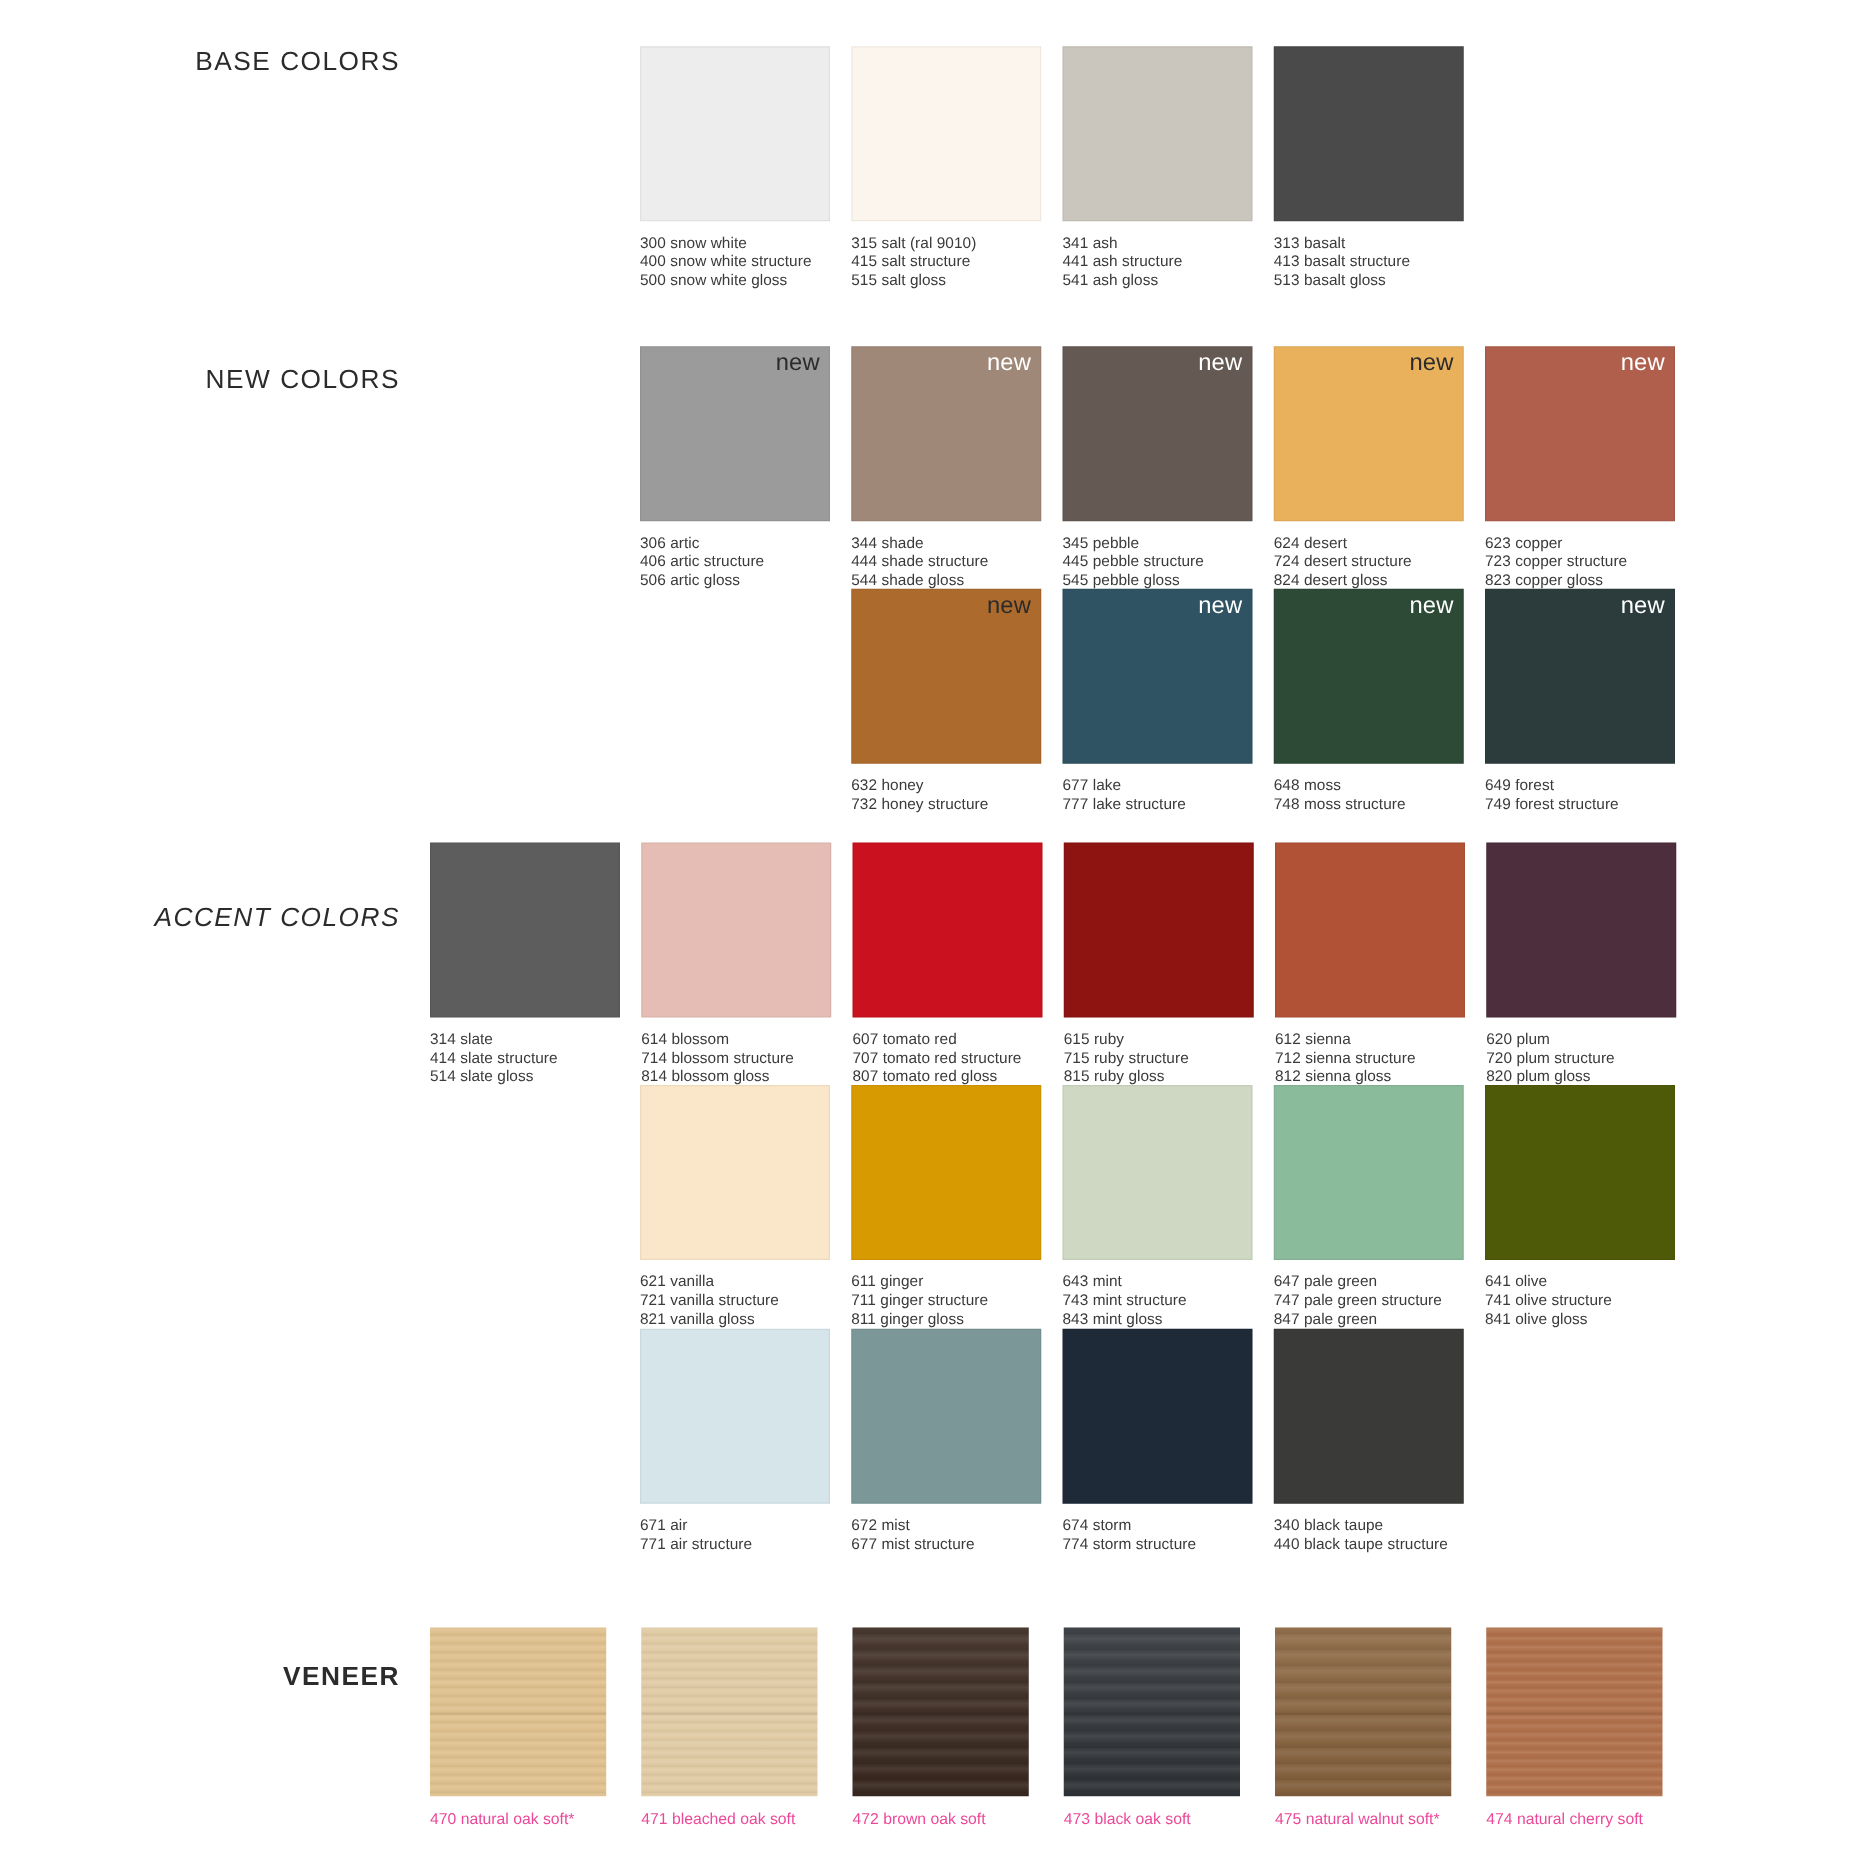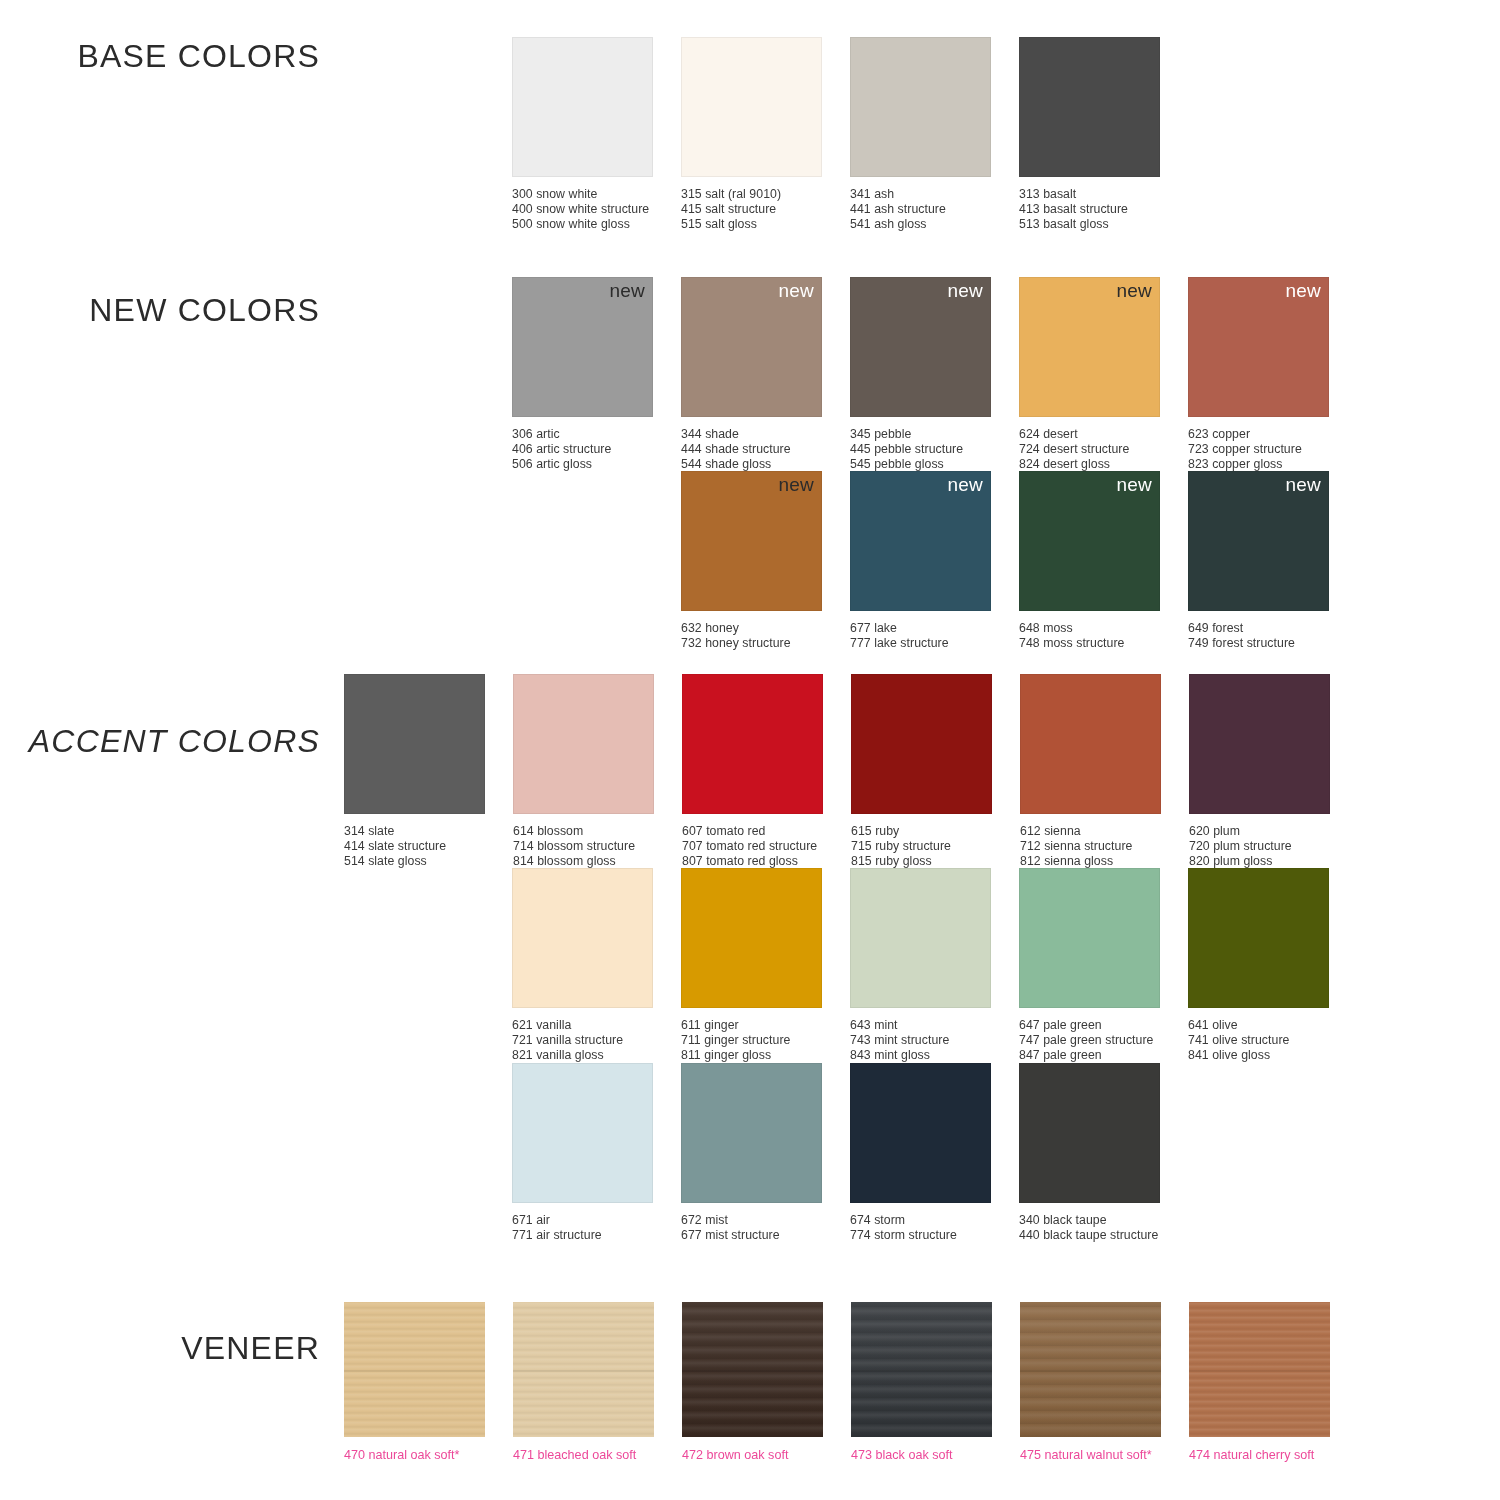--- a/index.html
+++ b/index.html
@@ -10,35 +10,35 @@
     color: #2b2b2b;
     overflow: hidden;
   }
   .page { position: relative; width: 1500px; height: 1500px; }
 
   
   .section-label {
     position: absolute;
     left: 0; width: 320px;
     text-align: right;
-    font-size: 32px;
+    font-size: 21px;
     letter-spacing: 1.2px;
     font-weight: 400;
     color: #2b2b2b;
     white-space: nowrap;
   }
 
   
   .row { position: absolute; display: flex; }
   .row.gap { gap: 28px; }
 
   .cell { width: 141px; position: relative; }
 
   .chip {
-    width: 141px; height: 140px;
+    width: 152px; height: 140px;
     position: relative;
     overflow: hidden;
     padding-left: 34px;
   }
   .chip.bordered { outline: 1px solid rgba(0,0,0,0.055); outline-offset: -1px; }
 
   .new-badge {
     position: absolute;
     top: 4px; right: 8px;
     font-size: 19px;
@@ -346,21 +346,21 @@
         </div>
       </div>
       <div class="cell">
         <div class="chip bordered" style="background: rgb(58, 58, 56);"></div>
         <div class="caption">
           <div>340 black taupe</div>
           <div>440 black taupe structure</div>
         </div>
       </div>
     </div>
-    <div class="section-label" style="top: 1330px;">VENEER</div>
+    <div class="section-label" style="top: 1330px; font-weight: bold;">VENEER</div>
     <div class="row gap" style="top: 1302px; left: 344px;">
       <div class="cell">
         <div class="vchip bordered" style="background: rgb(223, 193, 143);">
           <div class="grain"></div>
           <div class="seam"></div>
         </div>
         <div class="veneer-caption">
           <div>470 natural oak soft*</div>
         </div>
       </div>

